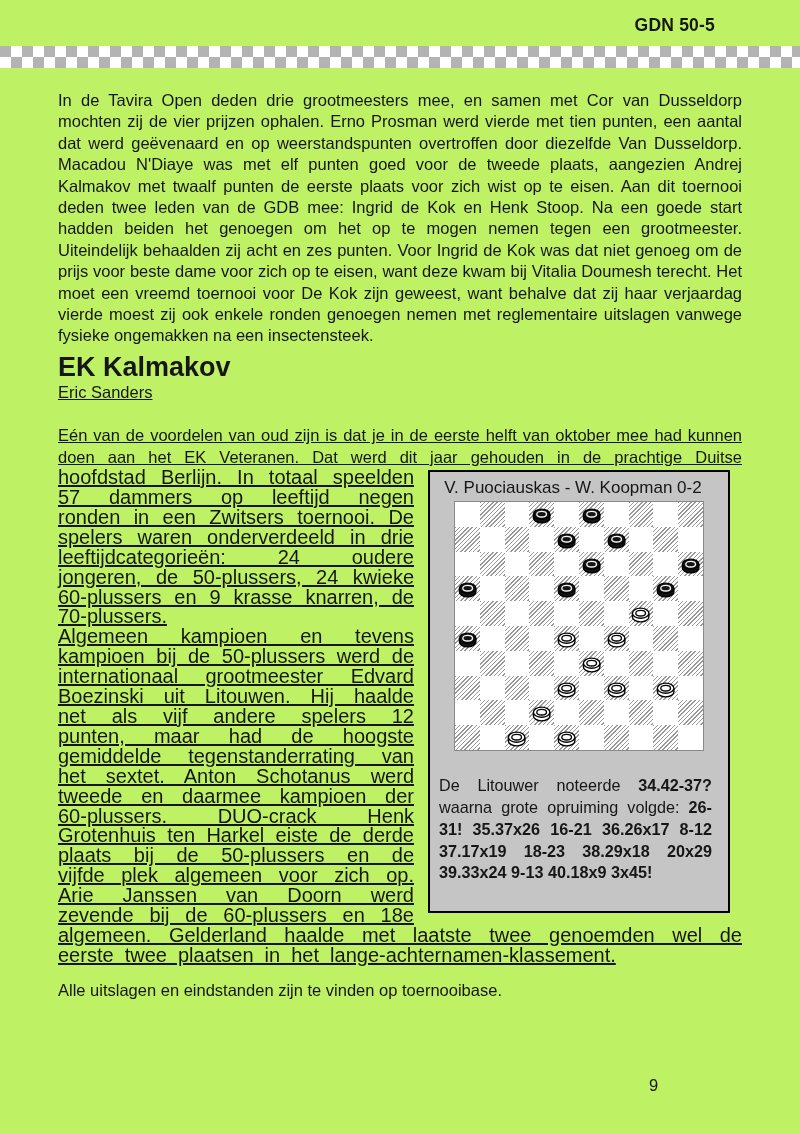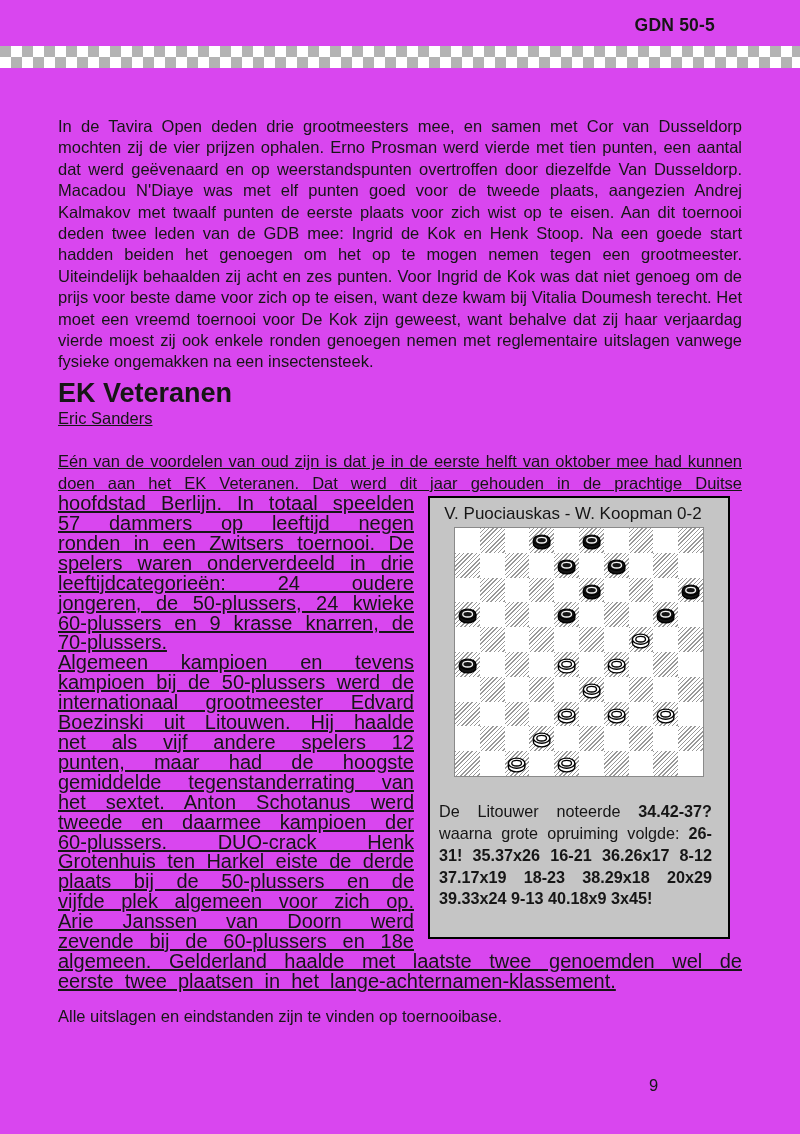--- a/index.html
+++ b/index.html
@@ -3,33 +3,33 @@
 <meta charset="utf-8">
 <style>
   :root{
     --band:#b3b3b3;
     --boxbg:#c5c5c5;
     --hatch:#999999;
     --ink:#161616;
   }
   html,body{margin:0;padding:0;background:#ffffff;}
   .page{
-    position:relative;width:800px;height:1134px;background:#d946ef;overflow:hidden;
+    position:relative;width:800px;height:1134px;background:#bef264;overflow:hidden;
     font-family:"Liberation Sans","DejaVu Sans",sans-serif;color:var(--ink);
   }
   .issue{
     position:absolute;top:15px;right:85px;
     font-size:17.5px;font-weight:bold;letter-spacing:.2px;
   }
   .band{
     position:absolute;top:46px;left:0;width:800px;height:22px;
     background-image:repeating-conic-gradient(var(--band) 0% 25%, #ffffff 0% 50%);
     background-size:22px 22px;background-position:11px 0;
   }
-  .content{position:absolute;left:58px;top:116px;width:684px;}
+  .content{position:absolute;left:58px;top:90px;width:684px;}
   p.body{
     margin:0;font-size:16.5px;line-height:21.4px;text-align:justify;
   }
   h1.heading{
     margin:5px 0 0 0;font-size:27px;line-height:30px;font-weight:bold;
   }
   .byline{font-size:16.5px;line-height:21.4px;text-decoration:underline;}
   p.lead{
     margin:22px 0 0 0;font-size:16.5px;line-height:21.4px;
     text-align:justify;text-align-last:justify;text-decoration:underline;
@@ -73,21 +73,21 @@
 <div class="page">
 
   <div class="issue">GDN 50-5</div>
 
   <div class="band"></div>
 
   <div class="content">
 
     <p class="body">In de Tavira Open deden drie grootmeesters mee, en samen met Cor van Dusseldorp mochten zij de vier prijzen ophalen. Erno Prosman werd vierde met tien punten, een aantal dat werd geëvenaard en op weerstandspunten overtroffen door diezelfde Van Dusseldorp. Macadou N'Diaye was met elf punten goed voor de tweede plaats, aangezien Andrej Kalmakov met twaalf punten de eerste plaats voor zich wist op te eisen. Aan dit toernooi deden twee leden van de GDB mee: Ingrid de Kok en Henk Stoop. Na een goede start hadden beiden het genoegen om het op te mogen nemen tegen een grootmeester. Uiteindelijk behaalden zij acht en zes punten. Voor Ingrid de Kok was dat niet genoeg om de prijs voor beste dame voor zich op te eisen, want deze kwam bij Vitalia Doumesh terecht. Het moet een vreemd toernooi voor De Kok zijn geweest, want behalve dat zij haar verjaardag vierde moest zij ook enkele ronden genoegen nemen met reglementaire uitslagen vanwege fysieke ongemakken na een insectensteek.</p>
 
-    <h1 class="heading">EK Veteranen</h1>
+    <h1 class="heading">EK Kalmakov</h1>
     <div class="byline">Eric Sanders</div>
 
     <p class="body lead">Eén van de voordelen van oud zijn is dat je in de eerste helft van oktober mee had kunnen doen aan het EK Veteranen. Dat werd dit jaar gehouden in de prachtige Duitse</p>
 
     <aside class="diagram">
       <div class="diagram-title">V. Puociauskas - W. Koopman 0-2</div>
       <div class="board" id="board">
           <div class="sq"></div>
           <div class="sq dark"></div>
           <div class="sq"></div>

